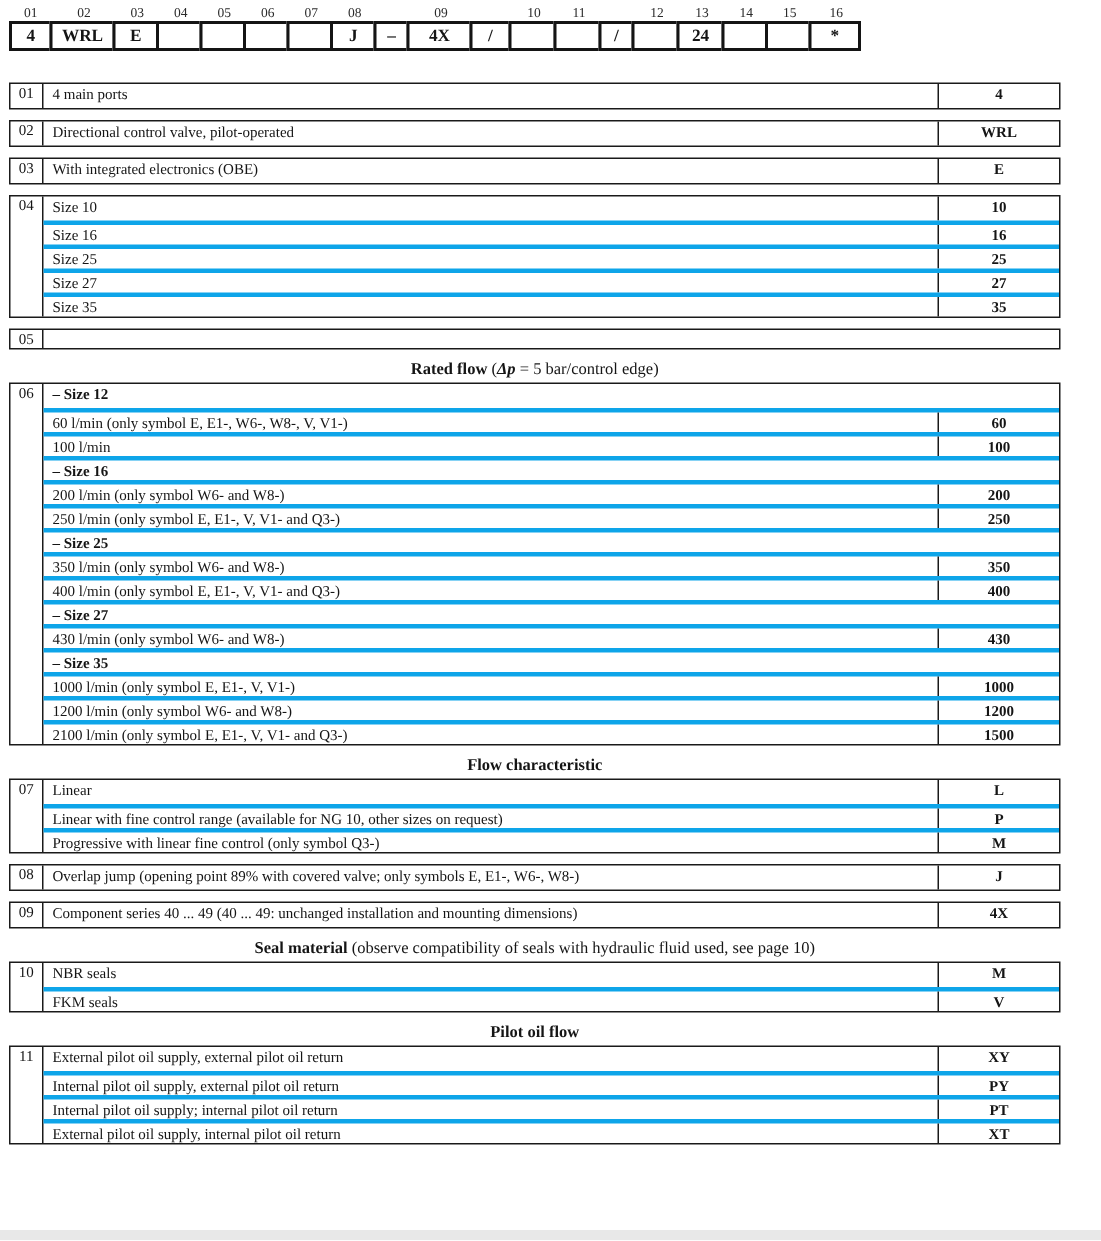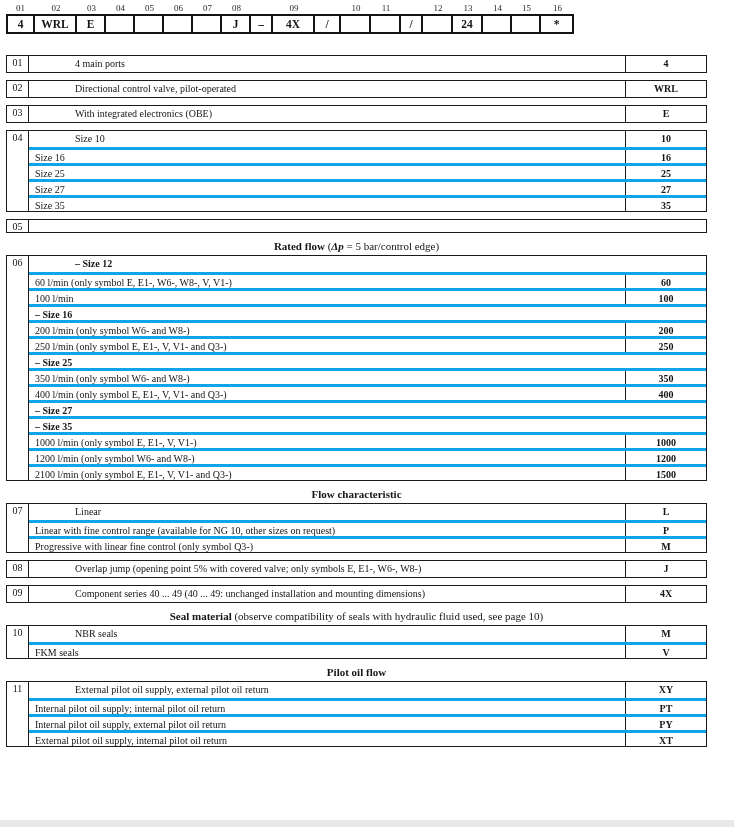--- a/index.html
+++ b/index.html
@@ -25,21 +25,21 @@
   }
   .cb:first-child .box { margin-left: 0; }
   .w29 { width: 29px; } .w42 { width: 42px; } .w22 { width: 22px; }
   .w26 { width: 26px; } .w30 { width: 30px; } .w33 { width: 33px; }
 
   
   .group { display: flex; border: 1px solid #1a1a1a; margin-bottom: 7px; background: #fff; width: 701px; }
   .gnum { flex: 0 0 22px; width: 22px; border-right: 1px solid #1a1a1a; text-align: center; font-size: 10px; padding-top: 1px; }
   .grows { flex: 1; min-width: 0; display: flex; flex-direction: column; }
   .row { display: flex; height: 16px; line-height: 15px; font-size: 10px; border-top: 3px solid #0ea5e9; }
-  .grows .row:first-child { border-top: none; margin-left: 40px; }
+  .grows .row:first-child { border-top: none; }
   .desc { flex: 1; min-width: 0; padding-left: 6px; white-space: nowrap; overflow: hidden; }
   .code { flex: 0 0 81px; border-left: 1px solid #1a1a1a; text-align: center; font-weight: bold; }
   .row.span .desc { font-weight: bold; }
 
   
   .sechead { font-size: 11px; line-height: 13px; margin: 5px 0 2px 0; text-align: center; }
   .sechead .b { font-weight: bold; }
   .sechead .i { font-style: italic; }
 
   
@@ -224,20 +224,24 @@
             <span class="desc">350 l/min (only symbol W6- and W8-)</span>
             <span class="code">350</span>
           </div>
         <div class="row">
             <span class="desc">400 l/min (only symbol E, E1-, V, V1- and Q3-)</span>
             <span class="code">400</span>
           </div>
         <div class="row span">
             <span class="desc">– Size 27</span>
           </div>
+        <div class="row">
+            <span class="desc">430 l/min (only symbol W6- and W8-)</span>
+            <span class="code">430</span>
+          </div>
         <div class="row span">
             <span class="desc">– Size 35</span>
           </div>
         <div class="row">
             <span class="desc">1000 l/min (only symbol E, E1-, V, V1-)</span>
             <span class="code">1000</span>
           </div>
         <div class="row">
             <span class="desc">1200 l/min (only symbol W6- and W8-)</span>
             <span class="code">1200</span>
@@ -266,21 +270,21 @@
             <span class="desc">Progressive with linear fine control (only symbol Q3-)</span>
             <span class="code">M</span>
           </div>
       </div>
     </div>
 
     <div class="group">
       <div class="gnum">08</div>
       <div class="grows">
         <div class="row">
-            <span class="desc">Overlap jump (opening point 5% with covered valve; only symbols E, E1-, W6-, W8-)</span>
+            <span class="desc">Overlap jump (opening point 89% with covered valve; only symbols E, E1-, W6-, W8-)</span>
             <span class="code">J</span>
           </div>
       </div>
     </div>
 
     <div class="group">
       <div class="gnum">09</div>
       <div class="grows">
         <div class="row">
             <span class="desc">Component series 40 ... 49 (40 ... 49: unchanged installation and mounting dimensions)</span>
@@ -308,28 +312,28 @@
     <div class="sechead"><span class="b">Pilot oil flow</span></div>
 
     <div class="group">
       <div class="gnum">11</div>
       <div class="grows">
         <div class="row">
             <span class="desc">External pilot oil supply, external pilot oil return</span>
             <span class="code">XY</span>
           </div>
         <div class="row">
+            <span class="desc">Internal pilot oil supply, external pilot oil return</span>
+            <span class="code">PY</span>
+          </div>
+        <div class="row">
             <span class="desc">Internal pilot oil supply; internal pilot oil return</span>
             <span class="code">PT</span>
           </div>
         <div class="row">
-            <span class="desc">Internal pilot oil supply, external pilot oil return</span>
-            <span class="code">PY</span>
-          </div>
-        <div class="row">
             <span class="desc">External pilot oil supply, internal pilot oil return</span>
             <span class="code">XT</span>
           </div>
       </div>
     </div>
 
   </div>
 
   <div class="footband"></div>
 </div>

